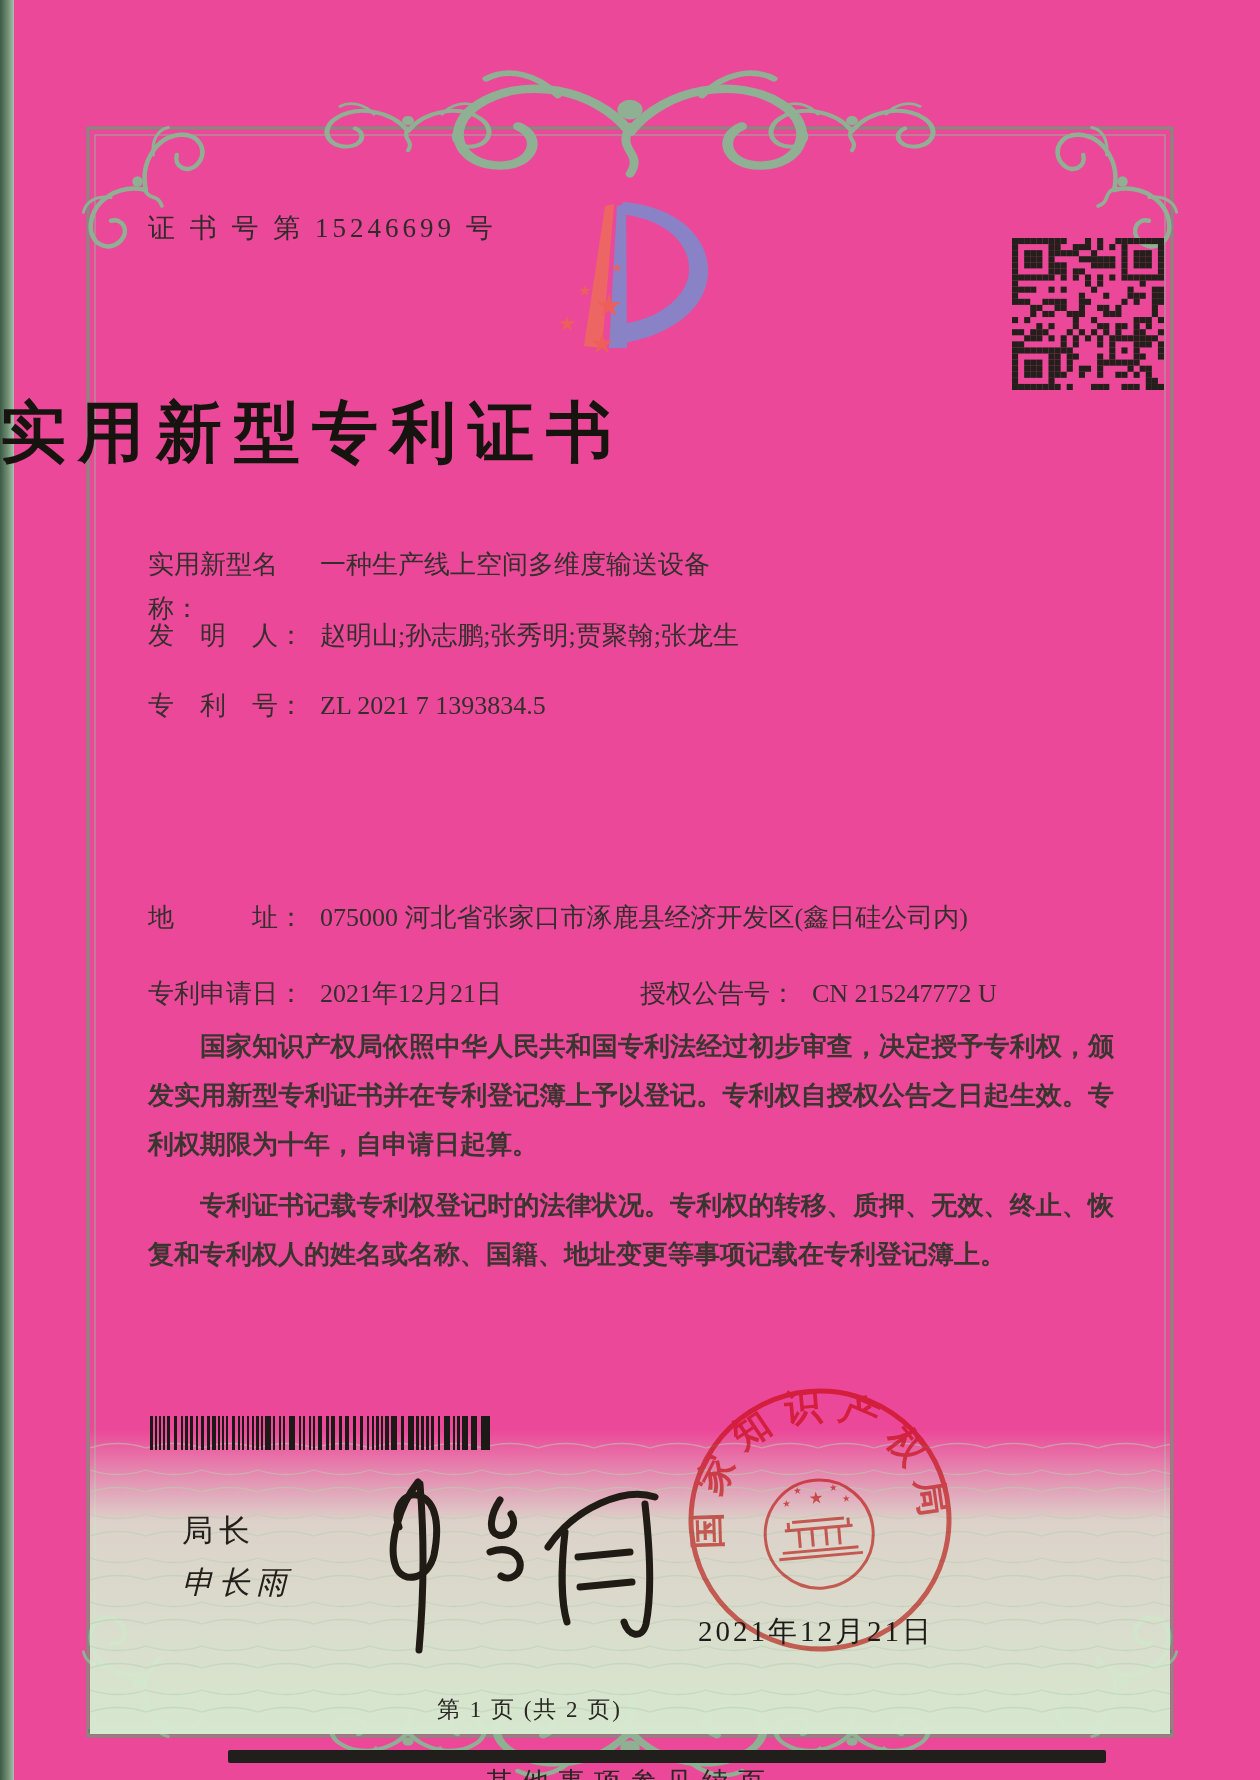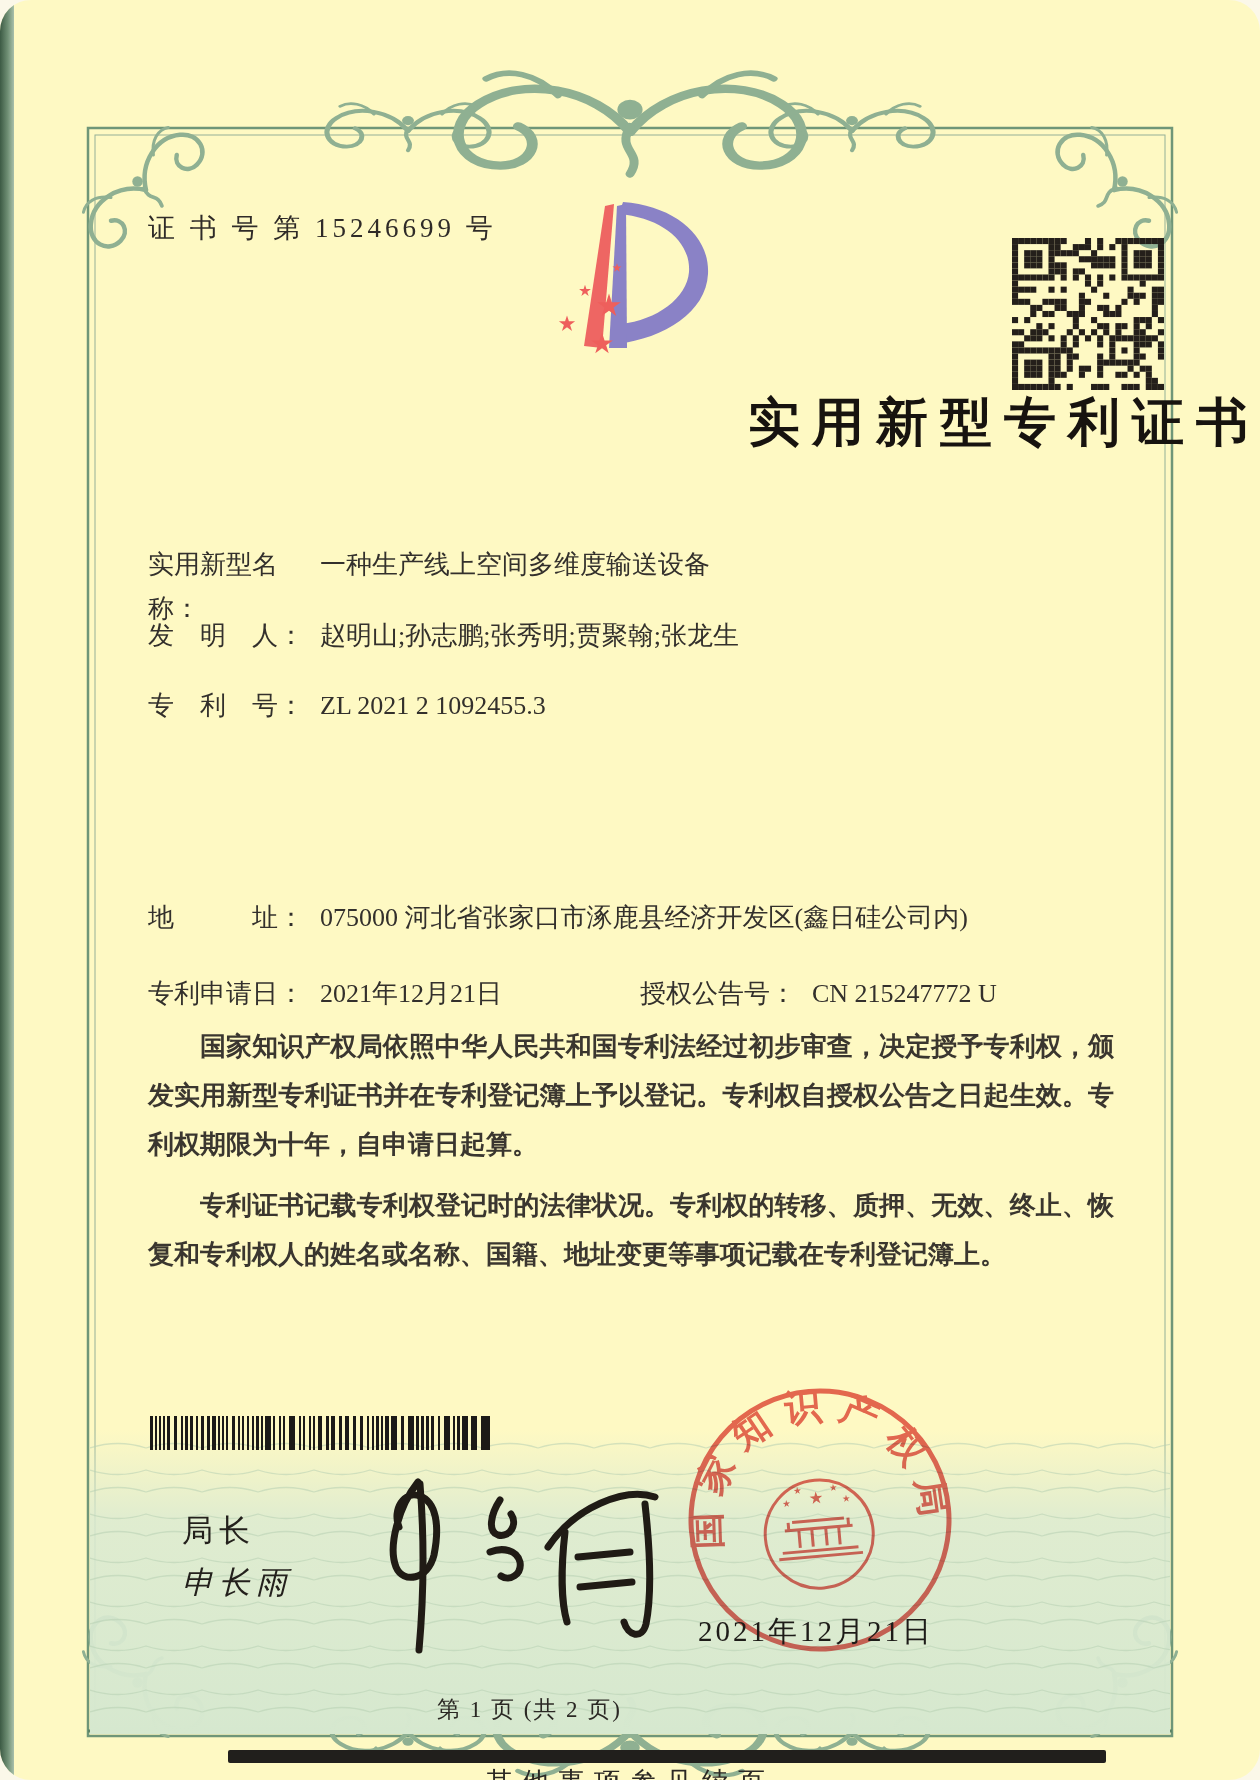--- a/index.html
+++ b/index.html
@@ -1,35 +1,35 @@
 <!DOCTYPE html>
 <html><head>
 <meta charset="utf-8">
 <style>
   * { margin:0; padding:0; box-sizing:border-box; }
   html,body { background:#fbf8e9; }
   body { font-family:"Liberation Serif","DejaVu Serif",serif; }
   #page {
     position:relative; width:1260px; height:1780px;
-    background:#fef9c3; overflow:hidden;border-radius:31px;
+    background:#ec4899; overflow:hidden;
   }
   .abs { position:absolute; }
   
   .left-edge {
     left:0; top:0; width:14px; height:1780px;
     background:linear-gradient(90deg,#3c5a44 0%,#6f8f74 55%,#a9c0ab 100%);
   }
   .cert-no {
     left:148px; top:210px; font-size:27px; letter-spacing:4px; color:#2f2b28;
   }
   .logo { left:505px; top:196px; width:212px; height:160px; }
   .qr   { left:1012px; top:238px; width:152px; height:152px; }
   .title {
-    left:0; top:388px; width:1260px; text-align:right;
-    font-size:52px; font-weight:bold; letter-spacing:12px; color:#17130f;
+    left:0; top:388px; width:1260px; text-align:left;
+    font-size:66px; font-weight:bold; letter-spacing:12px; color:#17130f;
   }
   .row { left:148px; width:980px; font-size:26px; color:#33302c; line-height:44px; display:flex; }
   .row .lbl { flex:0 0 172px; }
   .row .val { flex:1; }
   .addr-val { width:640px; }
   .grant-pair2 { position:absolute; left:492px; top:0; display:flex; }
   .grant-pair2 .lbl { flex:0 0 172px; }
   .paras {
     left:148px; top:1022px; width:966px; font-size:26px; line-height:49px;
     color:#3a362f; text-align:justify;font-weight:bold;
@@ -430,21 +430,21 @@
   <div class="abs row" style="top:543px">
     <span class="lbl">实用新型名称：</span>
     <span class="val">一种生产线上空间多维度输送设备</span>
   </div>
   <div class="abs row" style="top:614px">
     <span class="lbl">发　明　人：</span>
     <span class="val">赵明山;孙志鹏;张秀明;贾聚翰;张龙生</span>
   </div>
   <div class="abs row" style="top:684px">
     <span class="lbl">专　利　号：</span>
-    <span class="val">ZL 2021 2 1092455.3</span>
+    <span class="val">ZL 2021 7 1393834.5</span>
   </div>
   <div class="abs row" style="top:896px">
     <span class="lbl">地　　　址：</span>
     <span class="val addr-val">075000 河北省张家口市涿鹿县经济开发区(鑫日硅公司内)</span>
   </div>
   <div class="abs row" style="top:972px; position:absolute;">
     <span class="lbl">专利申请日：</span>
     <span class="val">2021年12月21日</span>
     <span class="grant-pair2">
       <span class="lbl">授权公告号：</span>

